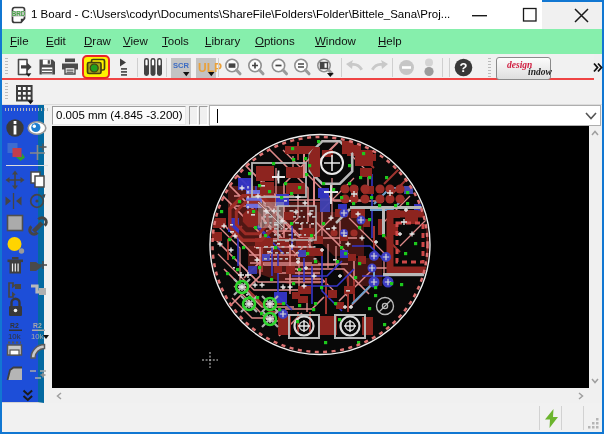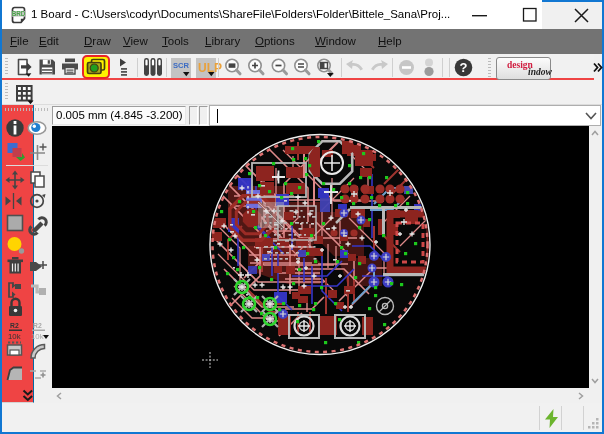--- a/index.html
+++ b/index.html
@@ -2,36 +2,36 @@
 <html><head><meta charset="utf-8"><style>
 *{margin:0;padding:0;box-sizing:border-box}
 html,body{width:604px;height:434px;overflow:hidden}
 body{font-family:"Liberation Sans",sans-serif;background:#fff;position:relative}
 .abs{position:absolute}
 #frame{position:absolute;left:0;top:0;width:604px;height:434px;border:2px solid #1177d2;background:#f0f0f0}
 
 #title{position:absolute;left:2px;top:0px;width:540px;height:29px;background:#ffffff}
 #title .txt{position:absolute;left:29px;top:8px;font-size:11.5px;color:#000}
 
-#menubar{position:absolute;left:2px;top:29px;width:600px;height:25px;background:#737373;font-size:11.5px;color:#111}
+#menubar{position:absolute;left:2px;top:29px;width:600px;height:25px;background:#86efac;font-size:11.5px;color:#111}
 #menubar span{position:absolute;top:6px}
 #menubar u{text-decoration:underline}
 
 #tb1{position:absolute;left:2px;top:54px;width:592px;height:26px;background:#f1f1f1;border-bottom:2px solid #ef4444}
 #tb2{position:absolute;left:2px;top:80px;width:600px;height:25px;background:#f1f1f1;border-bottom:1px solid #dcdcdc}
 .grip-v{position:absolute;width:3px;background:repeating-linear-gradient(to bottom,#bbb 0 1px,transparent 1px 3px)}
 .grip-h{position:absolute;height:3px;background:repeating-linear-gradient(to right,#bbb 0 1px,transparent 1px 3px)}
 .sep-v{position:absolute;width:1px;background:#cfcfcf}
 
 #coordbox{position:absolute;left:52px;top:106px;width:134px;height:19px;background:#fbfbfb;border:1px solid #9d9d9d;border-right-color:#e8e8e8;border-bottom-color:#e8e8e8;font-size:11.5px;color:#000;padding:2px 0 9px 3px;white-space:nowrap}
 .handlebox{position:absolute;top:106px;width:9px;height:19px;background:#f0f0f0;border:1px solid #9d9d9d;border-right-color:#fff;border-bottom-color:#fff}
 #cmdinput{position:absolute;left:209px;top:105px;width:392px;height:21px;background:#fff;border:1px solid #aeaeae}
 #cmdinput .caret{position:absolute;left:7px;top:3px;width:1px;height:14px;background:#000}
 
-#leftpanel{position:absolute;left:2px;top:105px;width:32px;height:298px;background:#ef4444;border-right:1px solid #0369a1;border-bottom:1px solid #d4d4d4}
+#leftpanel{position:absolute;left:2px;top:105px;width:42px;height:298px;background:#1d4ed8;border-right:6px solid #0369a1;border-bottom:1px solid #d4d4d4}
 
 #canvas{position:absolute;left:52px;top:126px;width:537px;height:262px;background:#000}
 
 #vsb{position:absolute;left:589px;top:126px;width:12px;height:262px;background:#f0f0f0}
 #hsb{position:absolute;left:52px;top:388px;width:537px;height:15px;background:#f0f0f0}
 
 #status{position:absolute;left:2px;top:403px;width:600px;height:29px;background:#f1f1f1}
 #status .vsep{position:absolute;top:3px;width:1px;height:24px;background:#d2d2d2}
 svg{position:absolute;overflow:visible}
 </style></head><body>
@@ -47,21 +47,21 @@
   <div class="txt">1 Board - C:\Users\codyr\Documents\ShareFile\Folders\Folder\Bittele_Sana\Proj...</div>
   <svg class="abs" style="left:469px;top:6px" width="130" height="18" viewBox="0 0 130 18">
     <rect x="1" y="9" width="15" height="1.4" fill="#1a1a1a"></rect>
     <rect x="52.5" y="2.5" width="12.5" height="12.5" fill="none" stroke="#1a1a1a" stroke-width="1.3"></rect>
     <path d="M104 3 L117 16 M117 3 L104 16" stroke="#1a1a1a" stroke-width="1.5"></path>
   </svg>
 </div>
 
 <div id="menubar">
   <span style="left:8px"><u>F</u>ile</span>
-  <span style="left:37px"><u>E</u>dit</span>
+  <span style="left:44px"><u>E</u>dit</span>
   <span style="left:82px"><u>D</u>raw</span>
   <span style="left:121px"><u>V</u>iew</span>
   <span style="left:160px"><u>T</u>ools</span>
   <span style="left:203px"><u>L</u>ibrary</span>
   <span style="left:253px"><u>O</u>ptions</span>
   <span style="left:313px"><u>W</u>indow</span>
   <span style="left:376px"><u>H</u>elp</span>
 </div>
 
 <div id="tb1">
@@ -179,21 +179,21 @@
   <div class="sep-v" style="left:440px;top:4px;height:19px"></div>
   <div class="sep-v" style="left:447px;top:4px;height:19px"></div>
 
   <svg style="left:452px;top:4px" width="19" height="19" viewBox="0 0 19 19">
       <circle cx="9.5" cy="9.5" r="8.8" fill="#383838"></circle>
       <text x="9.5" y="14" font-size="13" font-weight="bold" fill="#fff" text-anchor="middle" font-family="Liberation Sans">?</text>
     </svg>
   <div class="grip-v" style="left:486px;top:4px;height:19px"></div>
 
   <div class="abs" style="left:494px;top:2.5px;width:55px;height:23px;background:linear-gradient(#fcfcfc,#dedede);border:1px solid #8a8a8a;border-radius:3px"></div>
-  <div class="abs" style="left:505px;top:6px;width:46px;font-size:9.5px;font-weight:bold;color:#d01c3f;font-family:'Liberation Serif',serif">design</div>
+  <div class="abs" style="left:505px;top:6px;width:46px;font-size:9.5px;font-style:italic;font-weight:bold;color:#d01c3f;font-family:'Liberation Serif',serif">design</div>
   <div class="abs" style="left:526px;top:12.5px;font-size:9.5px;font-style:italic;font-weight:bold;color:#222;font-family:'Liberation Serif',serif">indow</div>
 
   <svg style="left:591px;top:9px" width="10" height="9" viewBox="0 0 10 9">
       <path d="M1 0.5 l3.5 4 -3.5 4 M5 0.5 l3.5 4 -3.5 4" stroke="#111" stroke-width="1.8" fill="none"></path>
     </svg>
 </div>
 
 <div id="tb2">
   <div class="grip-v" style="left:3px;top:3px;height:18px"></div>
   <svg style="left:13px;top:4px" width="21" height="21" viewBox="0 0 21 21">

